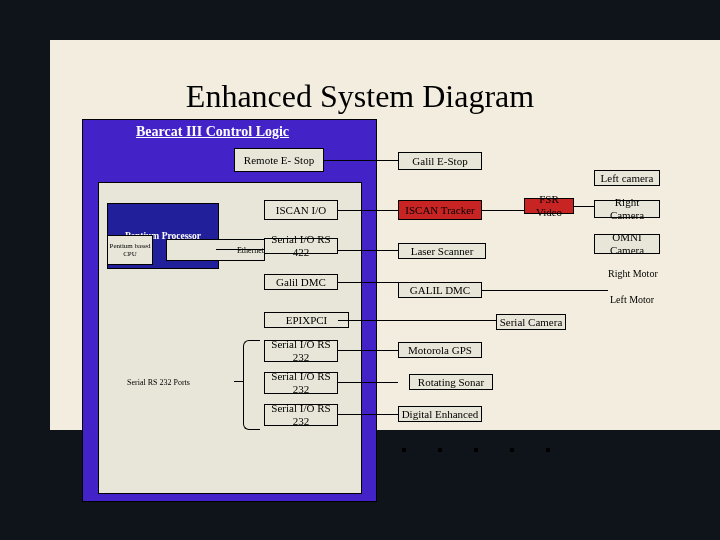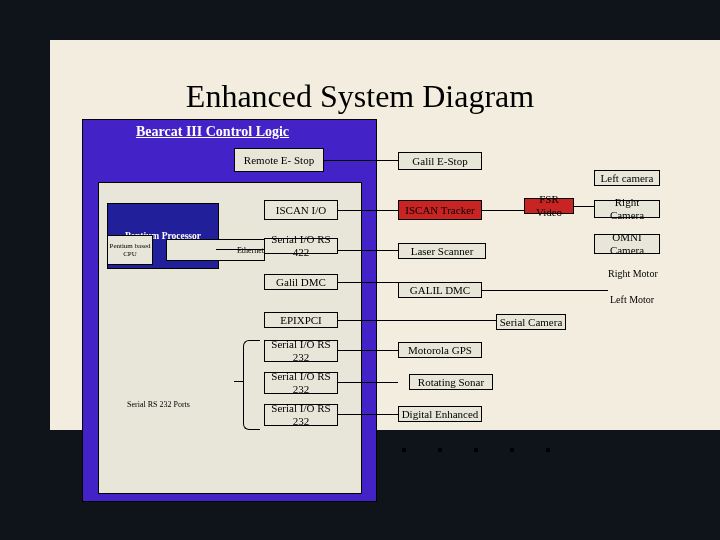--- a/index.html
+++ b/index.html
@@ -113,21 +113,20 @@
     content:"";
     position:absolute;
     left:-10px; top:40px;
     width:10px; height:1px;
     background:#000;
   }
   .serial-ports {
     position: absolute;
     left: 127px; top: 378px;
     font-size: 8px;
-    margin-top: 22px;
   }
   .conn { position:absolute; background:#000; }
   .connh { height:1px; }
   .floating { font-size:10px; position:absolute; }
 </style>
 </head>
 <body>
 
 <div class="bg-top"></div>
 
@@ -173,21 +172,21 @@
 
 <div class="box" style="left:264px;top:238px;width:74px;height:16px">Serial I/O RS 422</div>
 <div class="box" style="left:398px;top:243px;width:88px;height:16px">Laser Scanner</div>
 <div class="box" style="left:594px;top:234px;width:66px;height:20px">OMNI Camera</div>
 
 <div class="box" style="left:264px;top:274px;width:74px;height:16px">Galil DMC</div>
 <div class="box" style="left:398px;top:282px;width:84px;height:16px">GALIL DMC</div>
 <div class="floating" style="left:608px;top:268px">Right Motor</div>
 <div class="floating" style="left:610px;top:294px">Left Motor</div>
 
-<div class="box" style="left:264px;top:312px;width:74px;height:16px">EPIXPCI</div>
+<div class="box" style="left:264px;top:312px;width:85px;height:16px">EPIXPCI</div>
 <div class="box" style="left:496px;top:314px;width:70px;height:16px">Serial Camera</div>
 
 <div class="box" style="left:264px;top:340px;width:74px;height:22px">Serial I/O RS 232</div>
 <div class="box" style="left:398px;top:342px;width:84px;height:16px">Motorola GPS</div>
 
 <div class="box" style="left:264px;top:372px;width:74px;height:22px">Serial I/O RS 232</div>
 <div class="box" style="left:409px;top:374px;width:84px;height:16px">Rotating Sonar</div>
 
 <div class="box" style="left:264px;top:404px;width:74px;height:22px">Serial I/O RS 232</div>
 <div class="box" style="left:398px;top:406px;width:84px;height:16px">Digital Enhanced</div>

